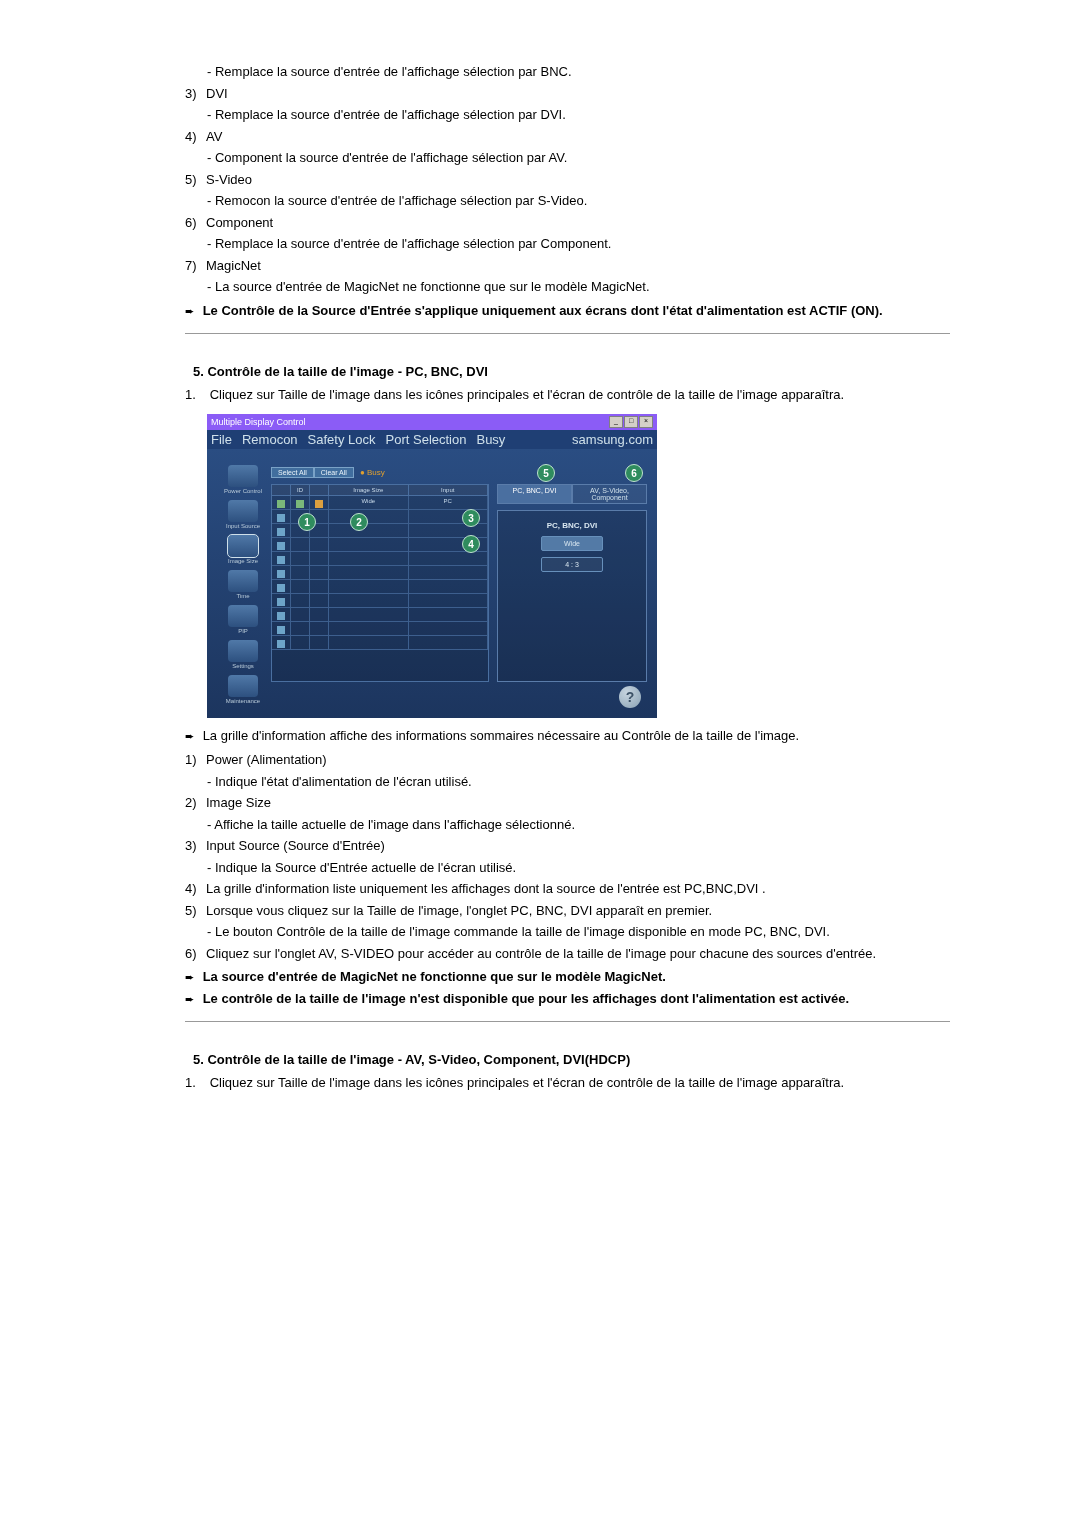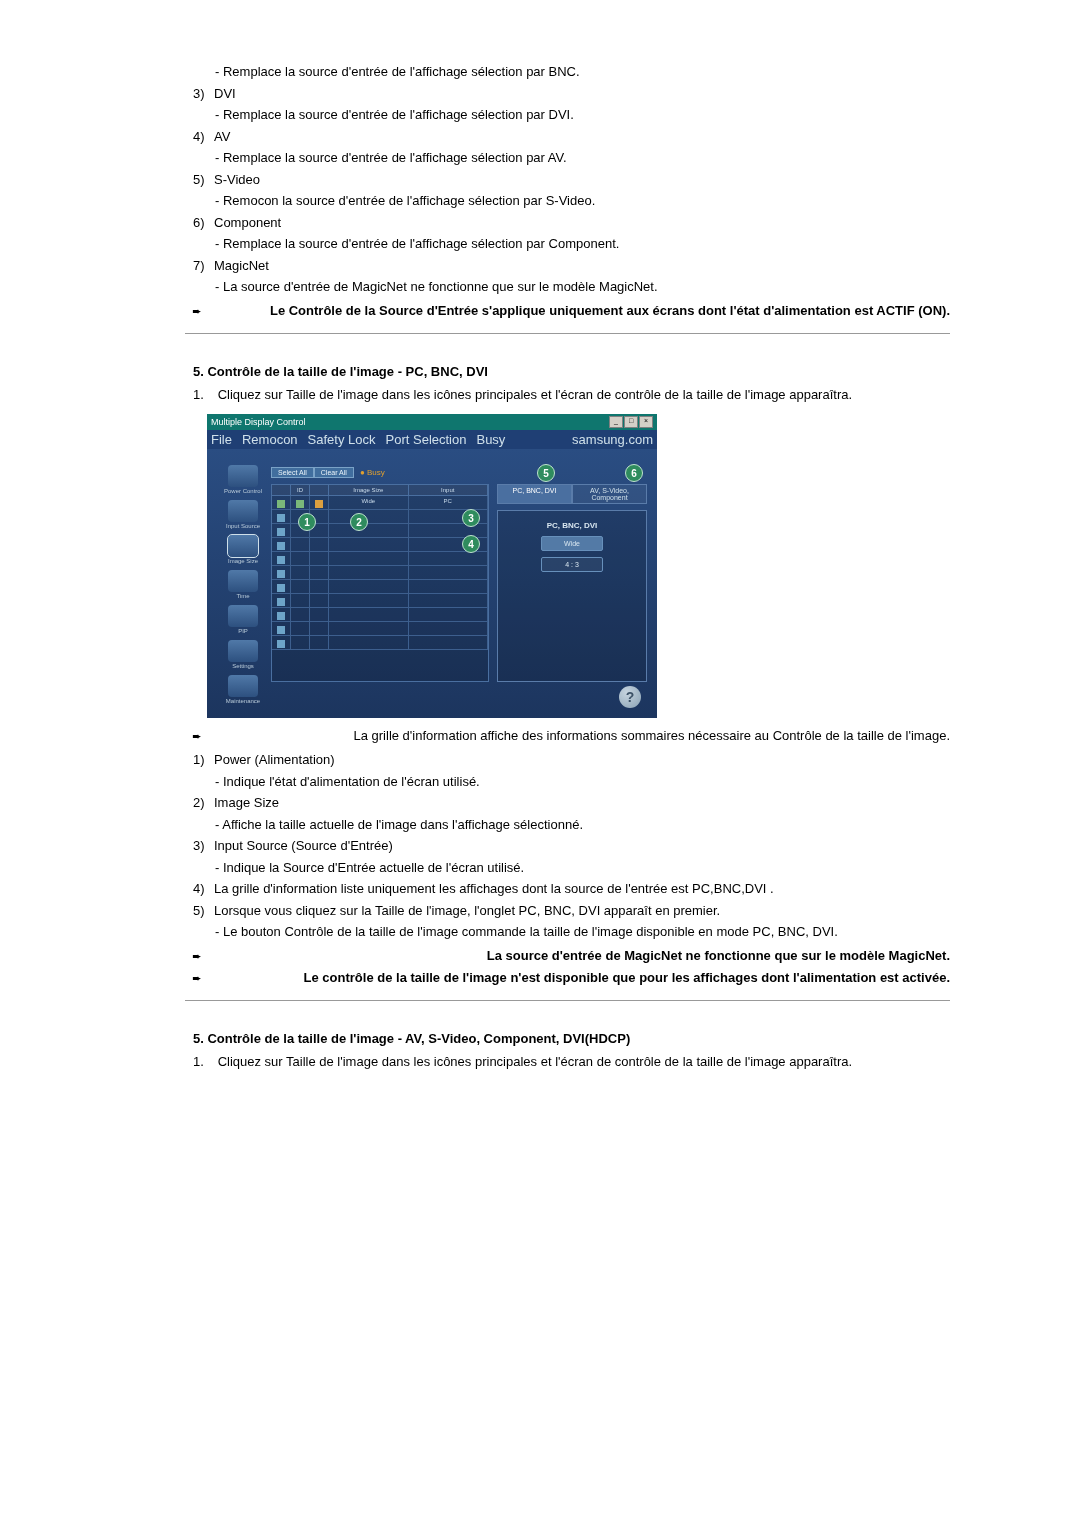--- a/index.html
+++ b/index.html
@@ -12,37 +12,36 @@
 }
 .page {
   width: 820px;
   margin: 0 auto;
   padding: 60px 40px 200px 40px;
 }
 .content {
   padding-left: 55px;
 }
 .item {
-  margin: 2px 8px;
+  margin: 2px 0;
   line-height: 1.5;
 }
 .num {
   display: inline-block;
   width: 18px;
   margin-right: 3px;
 }
 .sub {
   padding-left: 22px;
 }
 .sub::before {
   content: "- ";
 }
 .bullet-note {
   margin: 6px 0;
-  text-align: right;
 }
 .bullet-note .arrow {
   display: inline-block;
   width: 14px;
   vertical-align: top;
   font-size: 11px;
   line-height: 16px;
 }
 .bullet-note .note-body {
   display: inline-block;
@@ -61,21 +60,21 @@
 }
 
 
 .mock {
   width: 450px;
   margin: 10px 0 10px 22px;
   font-size: 8px;
   color: #cfe0ea;
 }
 .mock-titlebar {
-  background: #0f766e;
+  background: #8b5cf6;
   color: #fff;
   font-size: 9px;
   padding: 2px 4px;
   display: flex;
   justify-content: space-between;
   align-items: center;
 }
 .mock-titlebar .win-btns {
   display: flex;
   gap: 1px;
@@ -244,21 +243,21 @@
 <div class="page">
   <div class="content">
 
     <div>
       <div class="item sub">Remplace la source d'entrée de l'affichage sélection par BNC.</div>
 
       <div class="item"><span class="num">3)</span><span>DVI</span></div>
       <div class="item sub">Remplace la source d'entrée de l'affichage sélection par DVI.</div>
 
       <div class="item"><span class="num">4)</span><span>AV</span></div>
-      <div class="item sub">Remplace la source d'entrée de l'affichage sélection par AV.</div>
+      <div class="item sub">Component la source d'entrée de l'affichage sélection par AV.</div>
 
       <div class="item"><span class="num">5)</span><span>S-Video</span></div>
       <div class="item sub">Remocon la source d'entrée de l'affichage sélection par S-Video.</div>
 
       <div class="item"><span class="num">6)</span><span>Component</span></div>
       <div class="item sub">Remplace la source d'entrée de l'affichage sélection par Component.</div>
 
       <div class="item"><span class="num">7)</span><span>MagicNet</span></div>
       <div class="item sub">La source d'entrée de MagicNet ne fonctionne que sur le modèle MagicNet.</div>
 
@@ -485,20 +484,21 @@
     <div class="item sub">Affiche la taille actuelle de l'image dans l'affichage sélectionné.</div>
 
     <div class="item"><span class="num">3)</span><span>Input Source (Source d'Entrée)</span></div>
     <div class="item sub">Indique la Source d'Entrée actuelle de l'écran utilisé.</div>
 
     <div class="item"><span class="num">4)</span><span>La grille d'information liste uniquement les affichages dont la source de l'entrée est PC,BNC,DVI .</span></div>
 
     <div class="item"><span class="num">5)</span><span>Lorsque vous cliquez sur la Taille de l'image, l'onglet PC, BNC, DVI apparaît en premier.</span></div>
     <div class="item sub">Le bouton Contrôle de la taille de l'image commande la taille de l'image disponible en mode PC, BNC, DVI.</div>
 
+    <div class="item"><span class="num">6)</span><span>Cliquez sur l'onglet AV, S-VIDEO pour accéder au contrôle de la taille de l'image pour chacune des sources d'entrée.</span></div>
 
     <div class="bullet-note">
       <span class="arrow">➨</span>
       <span class="note-body bold">La source d'entrée de MagicNet ne fonctionne que sur le modèle MagicNet.</span>
     </div>
     <div class="bullet-note">
       <span class="arrow">➨</span>
       <span class="note-body bold">Le contrôle de la taille de l'image n'est disponible que pour les affichages dont l'alimentation est activée.</span>
     </div>
 

